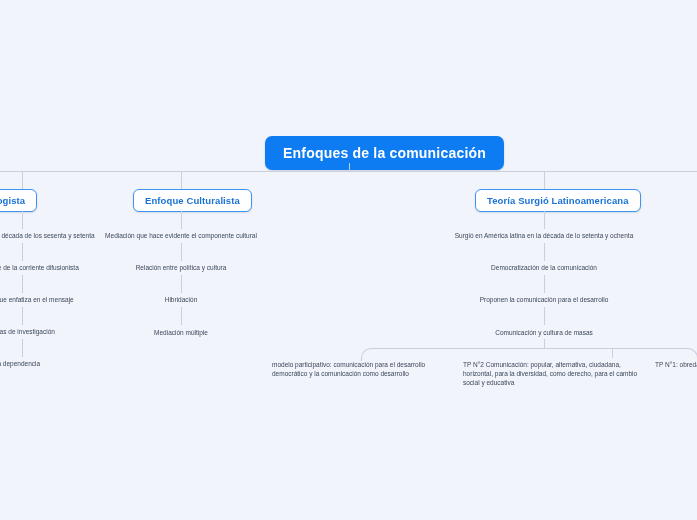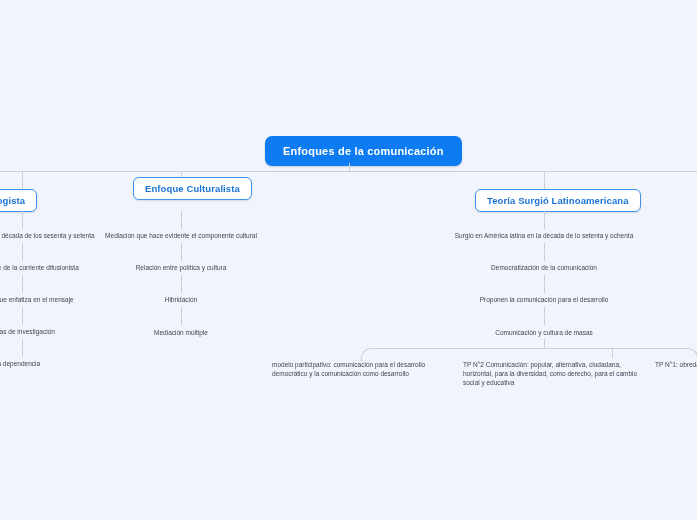--- a/index.html
+++ b/index.html
@@ -44,21 +44,21 @@
     border-right-width: 1px;
     border-top-right-radius: 10px;
   }
 
   
   .root-node {
     position: absolute;
     background: #0d7cf2;
     color: #ffffff;
     font-weight: bold;
-    font-size: 11px;
+    font-size: 14px;
     letter-spacing: .2px;
     border-radius: 7px;
     padding: 9px 18px;
     white-space: nowrap;
     box-shadow: 0 1px 2px rgba(20,40,80,.18);
   }
 
   .branch-node {
     position: absolute;
     background: #ffffff;
@@ -104,21 +104,21 @@
   <div class="line vline" style="left:22px; top:275px; height:18px;"></div>
   <div class="line vline" style="left:22px; top:307px; height:18px;"></div>
   <div class="line vline" style="left:22px; top:339px; height:18px;"></div>
 
   <div class="leaf" style="left:-4px; top:232px;">a década de los sesenta y setenta</div>
   <div class="leaf" style="left:-4px; top:264px;">te de la corriente difusionista</div>
   <div class="leaf" style="left:-4px; top:296px;">que enfatiza en el mensaje</div>
   <div class="leaf" style="left:-4px; top:328px;">nas de investigación</div>
   <div class="leaf" style="left:-4px; top:360px;">la dependencia</div>
 
-  <div class="branch-node" style="left:133px; top:177px;">Enfoque Culturalista</div>
+  <div class="branch-node" style="left:133px; top:189px;">Enfoque Culturalista</div>
 
   <div class="line vline" style="left:181px; top:211px; height:18px;"></div>
   <div class="line vline" style="left:181px; top:243px; height:18px;"></div>
   <div class="line vline" style="left:181px; top:275px; height:18px;"></div>
   <div class="line vline" style="left:181px; top:307px; height:18px;"></div>
 
   <div class="leaf" style="left:181px; top:232px; transform:translateX(-50%);">Mediación que hace evidente el componente cultural</div>
   <div class="leaf" style="left:181px; top:264px; transform:translateX(-50%);">Relación entre política y cultura</div>
   <div class="leaf" style="left:181px; top:296px; transform:translateX(-50%);">Hibridación</div>
   <div class="leaf" style="left:181px; top:329px; transform:translateX(-50%);">Mediación múltiple</div>

